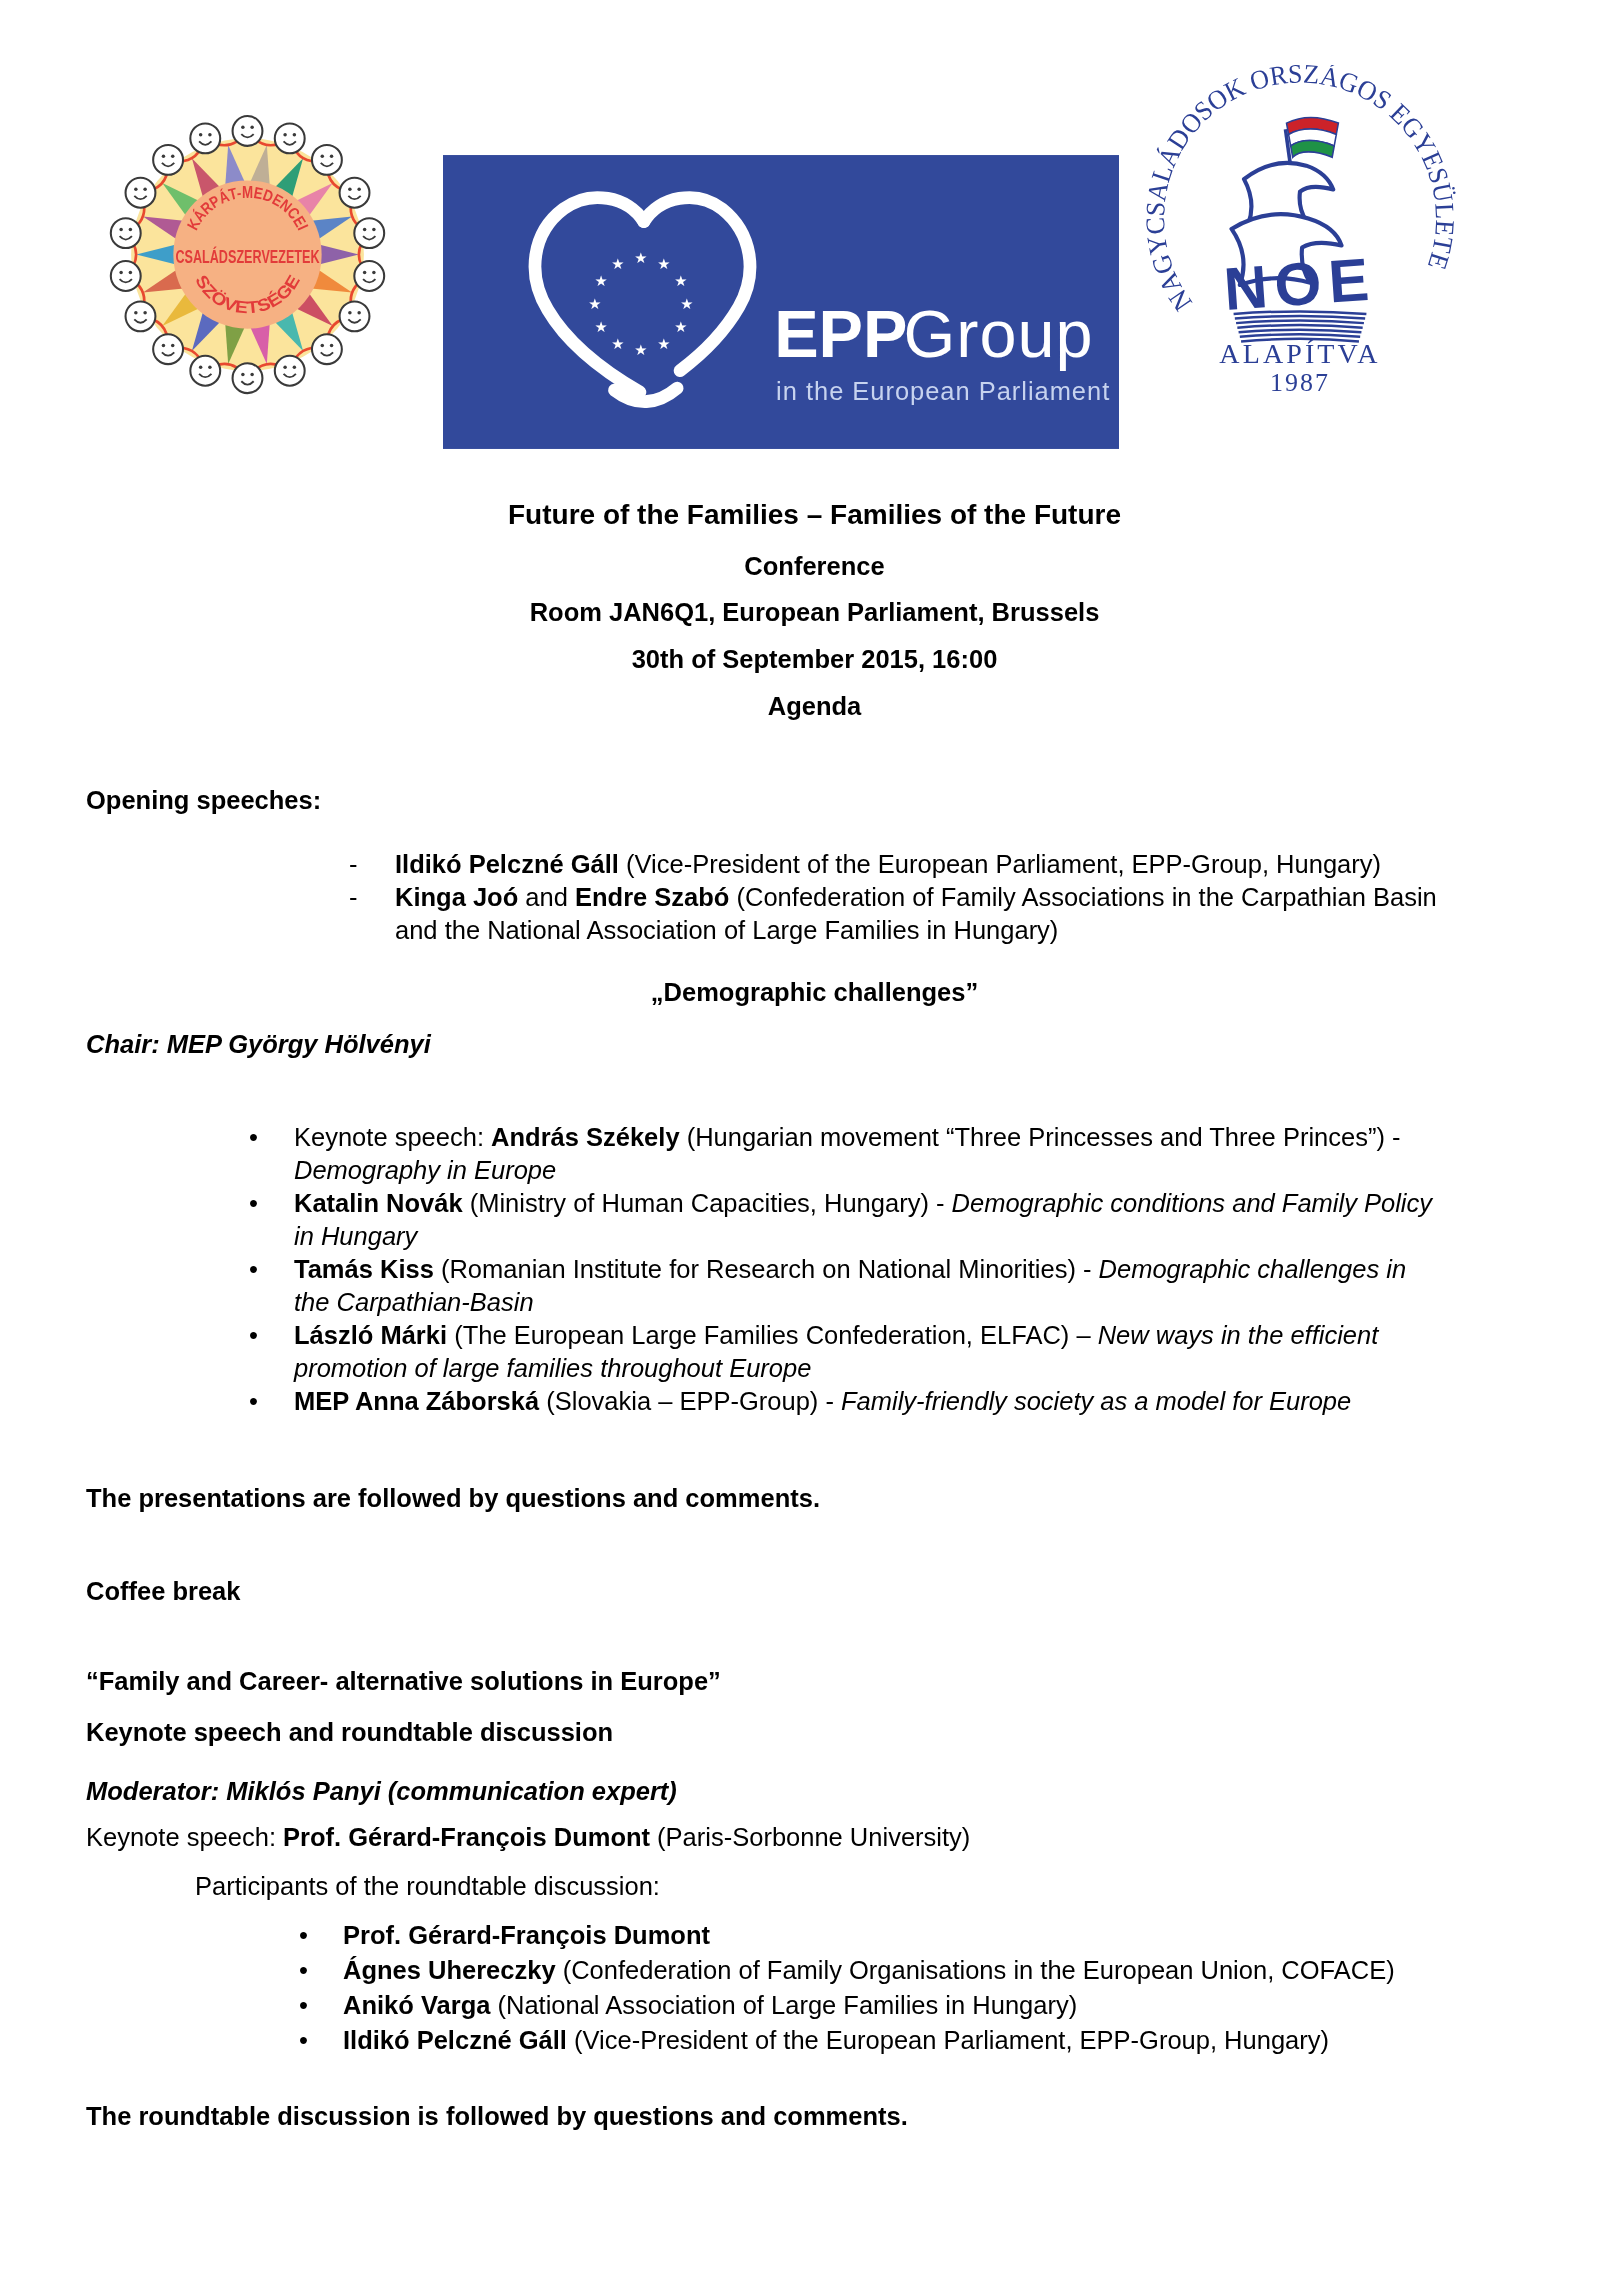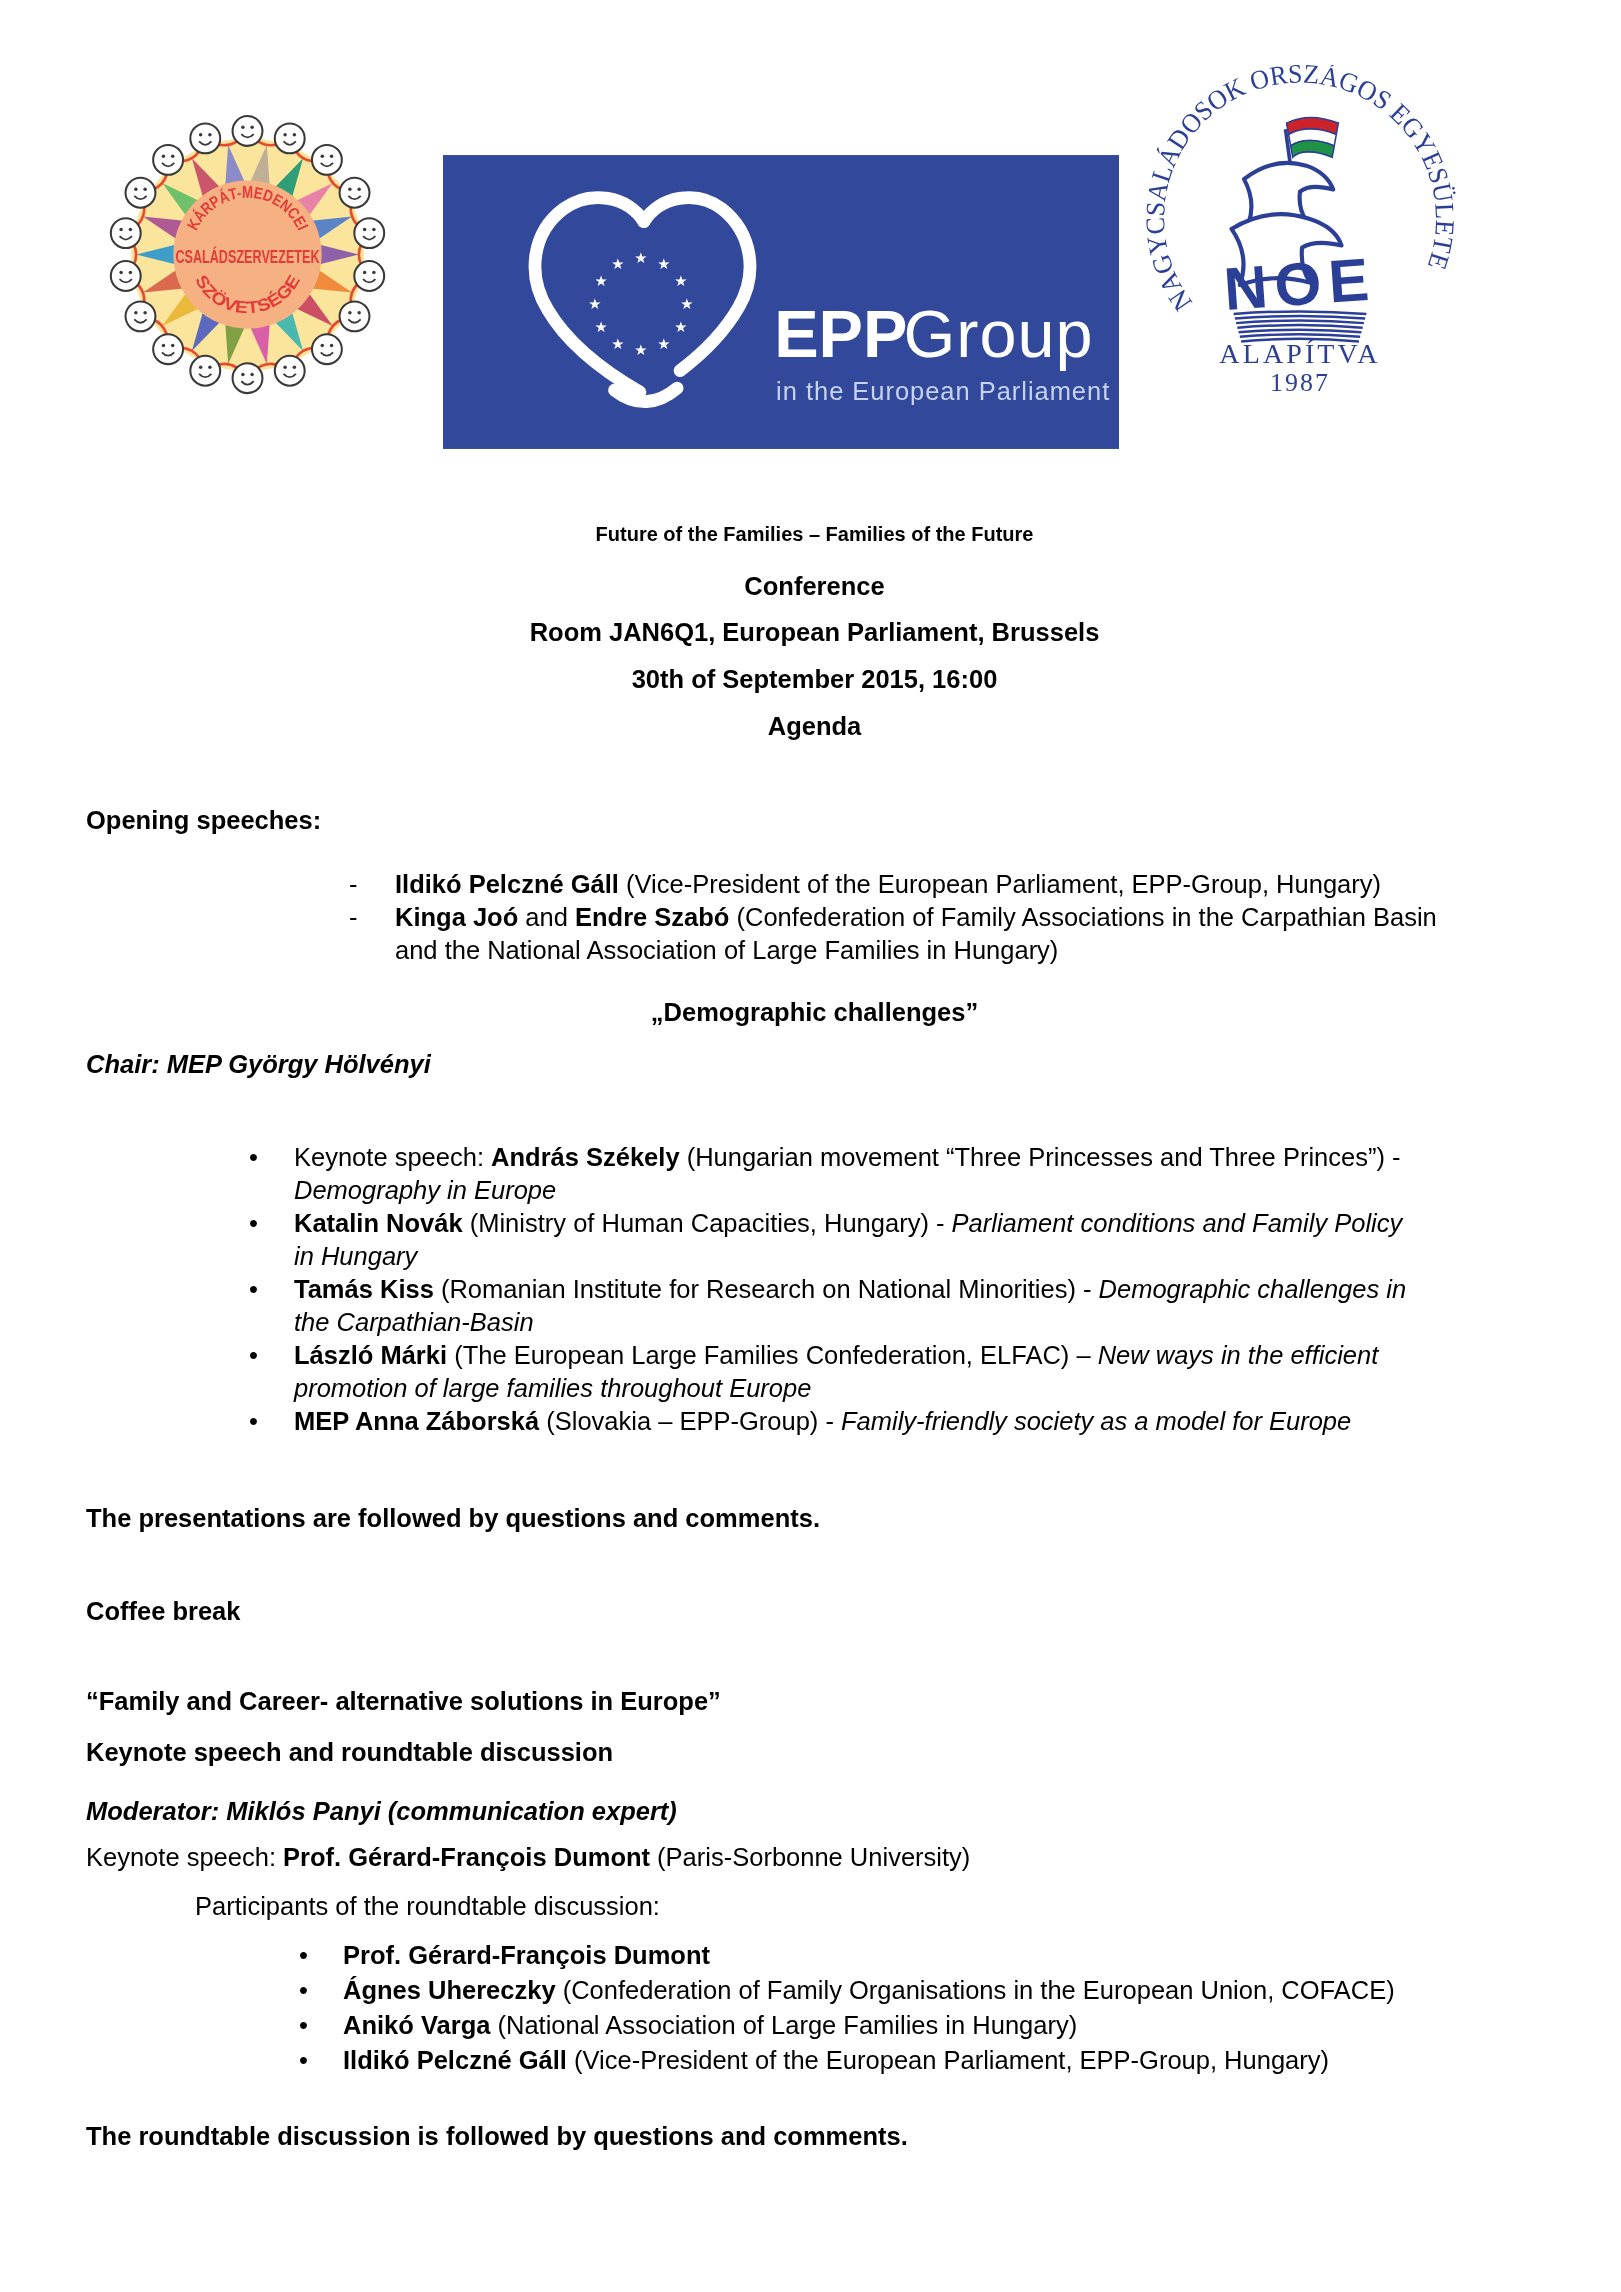--- a/index.html
+++ b/index.html
@@ -12,21 +12,21 @@
   .logo-epp{left:443px;top:155px;width:676px;height:294px;}
   .logo-noe{left:1144px;top:65px;width:312px;height:332px;}
   .km-t{font-family:"Liberation Sans",sans-serif;font-weight:bold;}
   .noe-serif{font-family:"Liberation Serif",serif;}
   
   .content{padding:0 78px 0 86px;font-size:25.5px;line-height:33px;}
   .b{font-weight:bold;}
   .i{font-style:italic;text-align:right;}
   .bi{font-weight:bold;font-style:italic;}
   .center{text-align:center;font-weight:bold;}
-  .t1{font-size:20px;line-height:35px;margin-top:56px;}
+  .t1{font-size:28px;line-height:35px;margin-top:36px;}
   .t2{margin-top:17.6px;}
   .t3,.t4,.t5{margin-top:13.7px;}
   .h-opening{font-weight:bold;margin-top:61px;}
   .dlist{margin-top:31px;}
   .ditem{position:relative;margin-left:263px;padding-left:46px;max-width:1137px;}
   .ditem::before{content:"-";position:absolute;left:0;top:0;}
   .h-demo{font-weight:bold;margin-top:29px;text-align:center;}
   .chair{margin-top:19.6px;}
   .blist{margin-top:60px;}
   .bitem{position:relative;margin-left:159px;padding-left:49px;max-width:1255px;}
@@ -259,21 +259,21 @@
     <div class="dlist">
       <div class="ditem"><span class="b">Ildikó Pelczné Gáll</span><span> (Vice-President of the European Parliament, EPP-Group, Hungary)</span></div>
       <div class="ditem"><span class="b">Kinga Joó</span><span> and </span><span class="b">Endre Szabó</span><span> (Confederation of Family Associations in the Carpathian Basin</span><br><span>and the National Association of Large Families in Hungary)</span></div>
     </div>
 
     <div class="h-demo">„Demographic challenges”</div>
     <div class="chair bi">Chair: MEP György Hölvényi</div>
 
     <div class="blist">
       <div class="bitem"><span>Keynote speech: </span><span class="b">András Székely</span><span> (Hungarian movement “Three Princesses and Three Princes”) -</span><br><span class="i">Demography in Europe</span></div>
-      <div class="bitem"><span class="b">Katalin Novák</span><span> (Ministry of Human Capacities, Hungary) - </span><span class="i">Parliament conditions and Family Policy</span><br><span class="i">in Hungary</span></div>
+      <div class="bitem"><span class="b">Katalin Novák</span><span> (Ministry of Human Capacities, Hungary) - </span><span class="i">Demographic conditions and Family Policy</span><br><span class="i">in Hungary</span></div>
       <div class="bitem"><span class="b">Tamás Kiss</span><span> (Romanian Institute for Research on National Minorities) - </span><span class="i">Demographic challenges in</span><br><span class="i">the Carpathian-Basin</span></div>
       <div class="bitem"><span class="b">László Márki</span><span> (The European Large Families Confederation, ELFAC) – </span><span class="i">New ways in the efficient</span><br><span class="i">promotion of large families throughout Europe</span></div>
       <div class="bitem"><span class="b">MEP Anna Záborská</span><span> (Slovakia – EPP-Group) - </span><span class="i">Family-friendly society as a model for Europe</span></div>
     </div>
 
     <div class="note1">The presentations are followed by questions and comments.</div>
 
     <div class="coffee">Coffee break</div>
 
     <div class="fam">“Family and Career- alternative solutions in Europe”</div>

